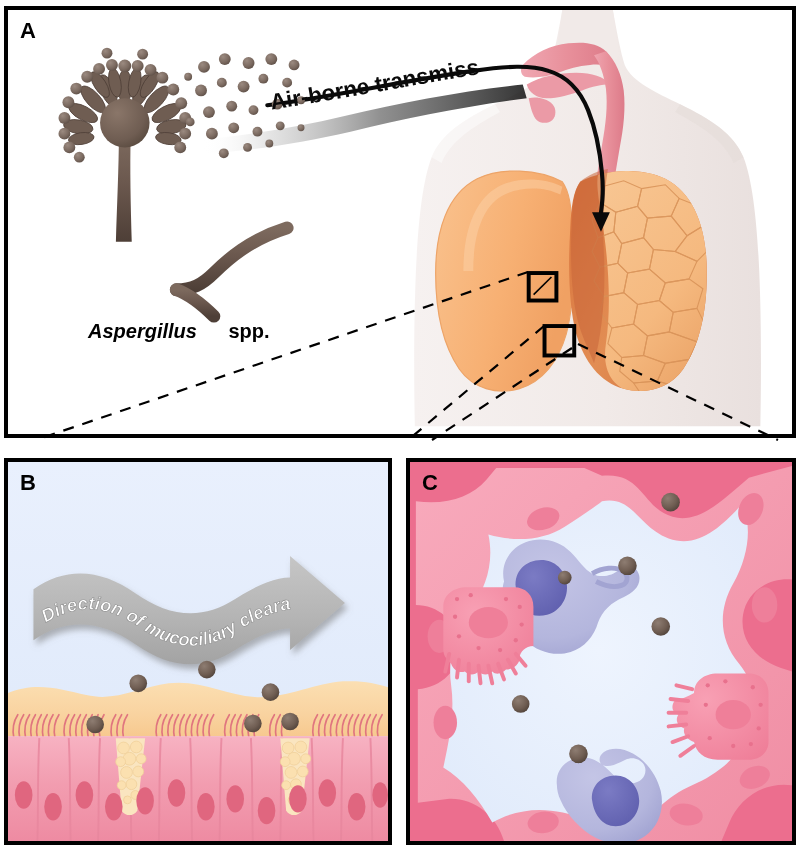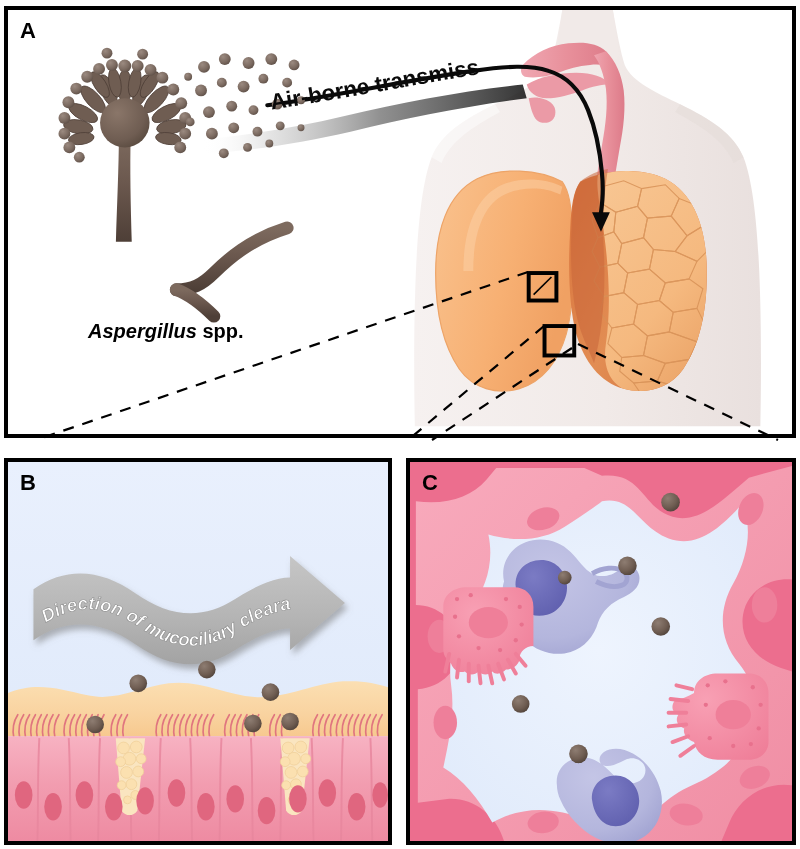--- a/index.html
+++ b/index.html
@@ -14,21 +14,21 @@
   .panel-letter{position:absolute;font-weight:bold;font-size:22px;color:#000;z-index:40;line-height:1;}
   #letter-a{left:12px;top:10px;}
   #letter-b{left:12px;top:10px;}
   #letter-c{left:12px;top:10px;}
 
   .svg-layer{position:absolute;left:0;top:0;width:100%;height:100%;}
 
   .label{position:absolute;z-index:30;color:#000;white-space:nowrap;}
   #aspergillus-label{left:80px;top:310px;font-size:20px;font-weight:bold;}
   #aspergillus-label i{font-style:italic;}
-  #aspergillus-label .spp{font-style:normal;}
+  #aspergillus-label .spp{font-style:normal;margin-left:26px;}
 </style>
 </head>
 <body>
 
 <div class="figure">
 
   <div class="panel" id="panel-a">
     <div class="panel-letter" id="letter-a">A</div>
 
     <svg class="svg-layer" viewBox="0 0 792 432" preserveAspectRatio="none">

